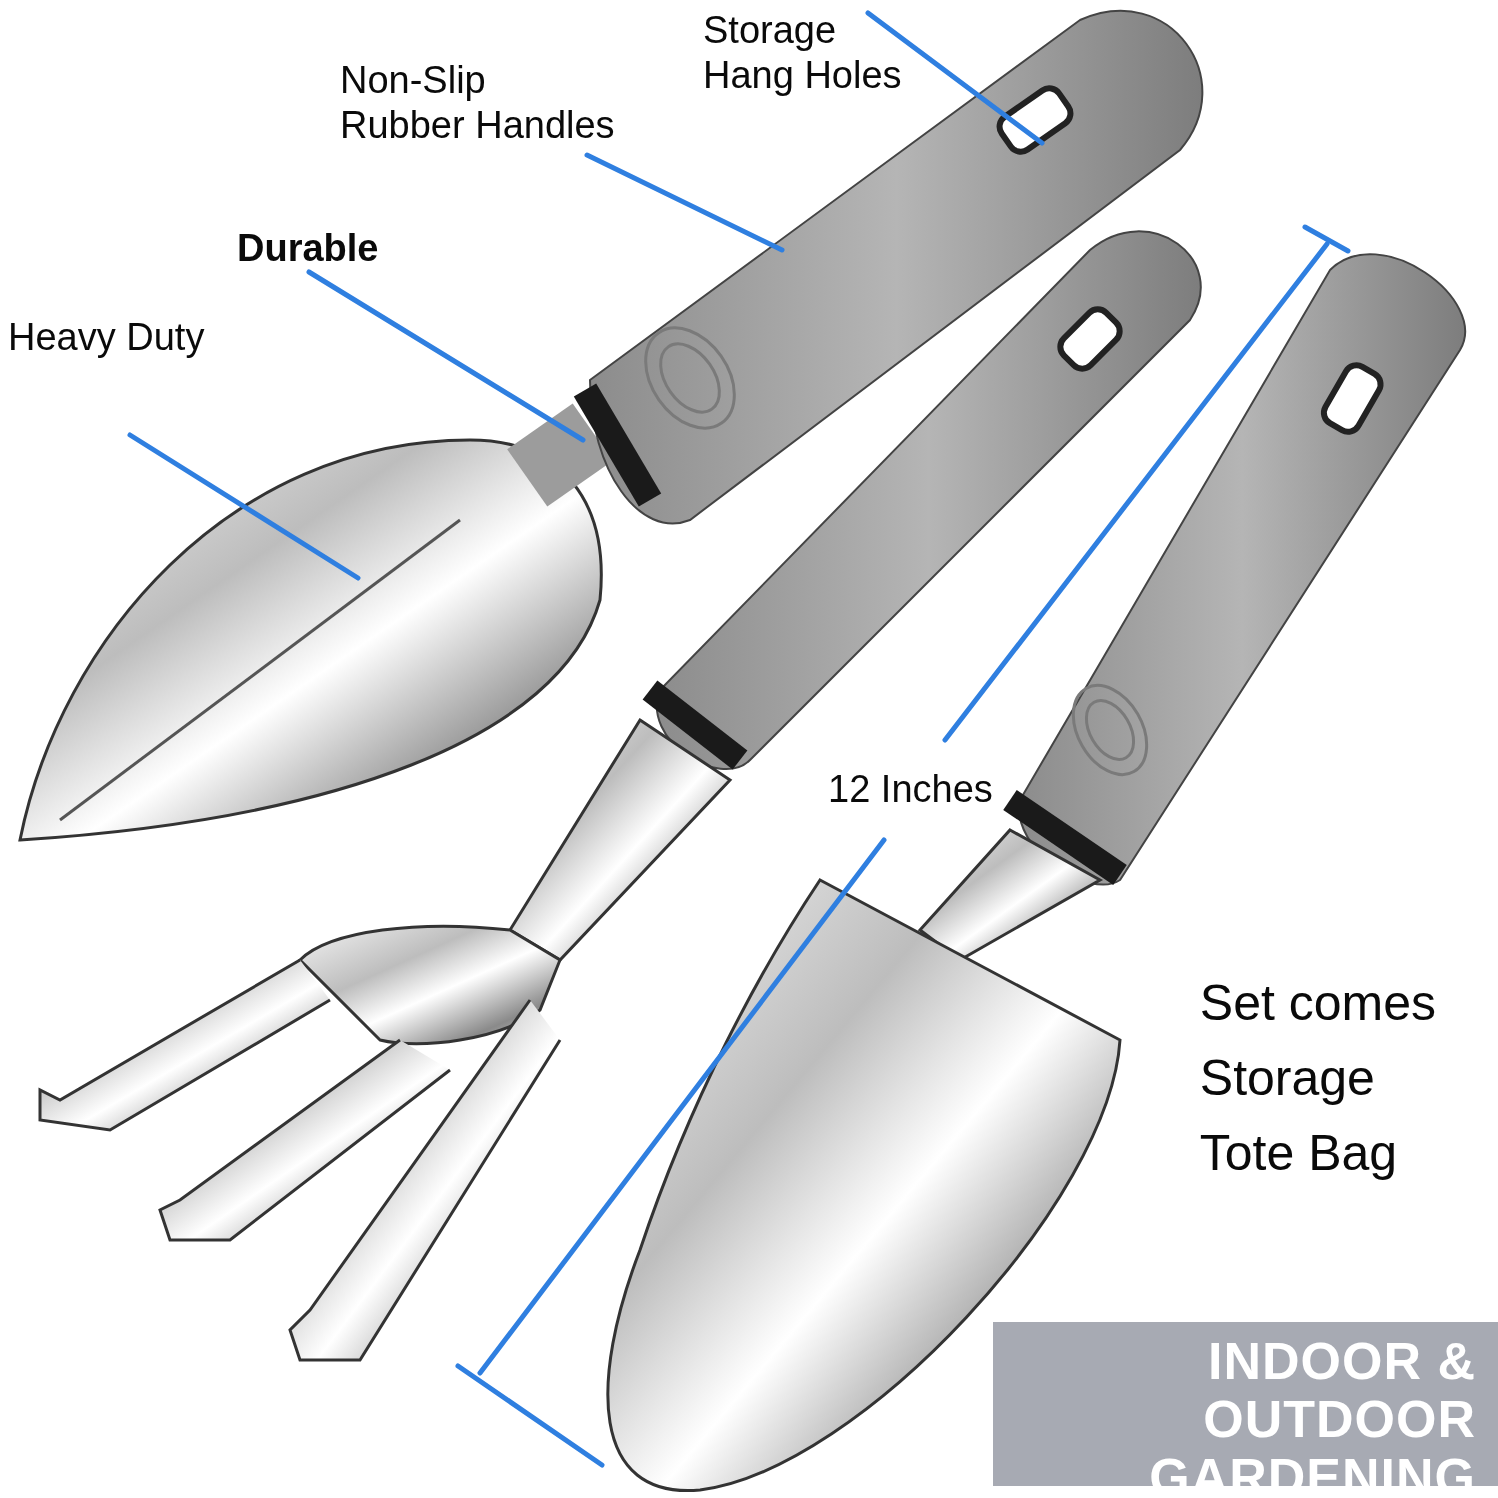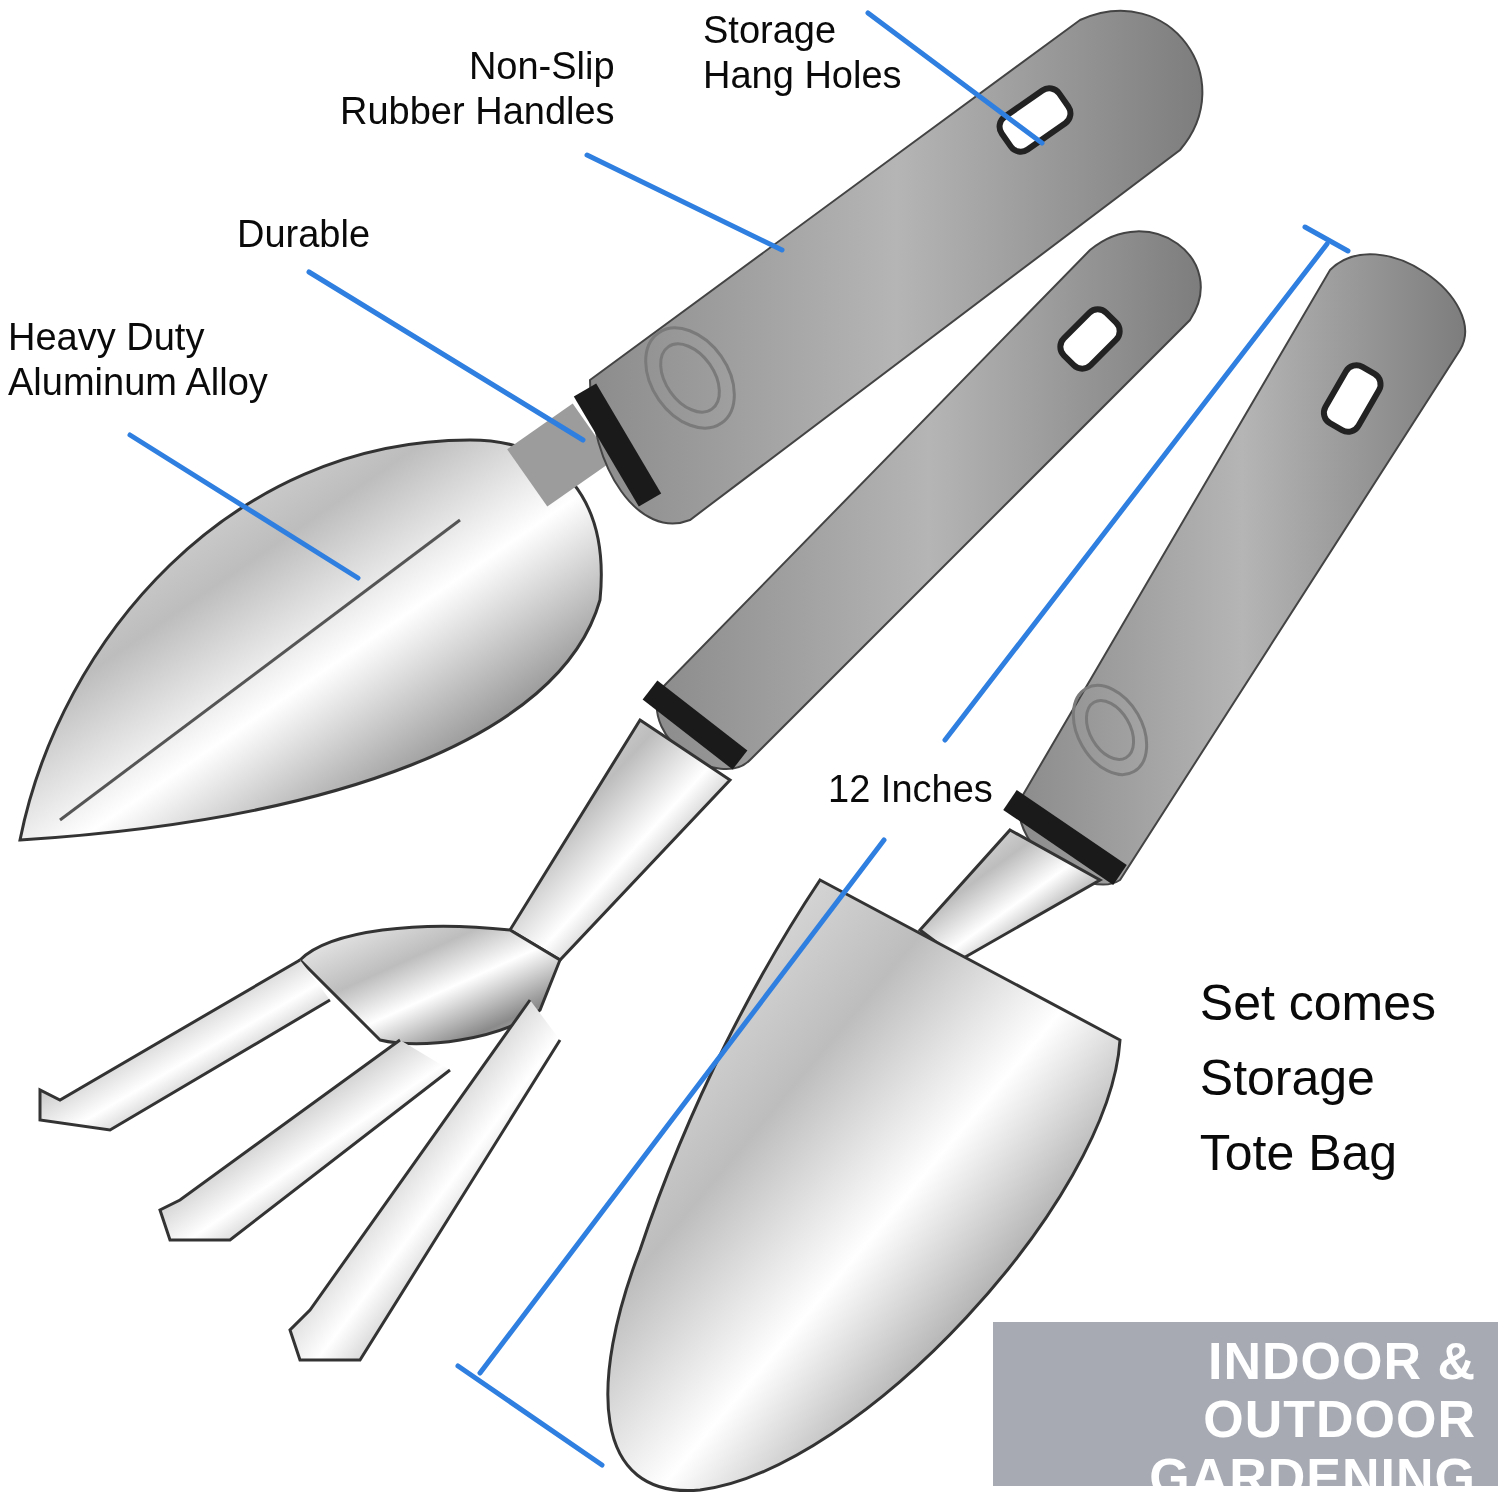--- a/index.html
+++ b/index.html
@@ -76,32 +76,31 @@
       <line x1="1305" y1="227" x2="1348" y2="251"></line>
       <line x1="458" y1="1366" x2="602" y2="1465"></line>
     </g>
   </svg>
 
   <div class="label lg" style="left:703px;top:8px;">
     <div>Storage</div>
     <div>Hang Holes</div>
   </div>
 
-  <div class="label lg" style="left:340px;top:44px;text-align:right;">
+  <div class="label lg" style="left:340px;top:58px;">
     <div>Non-Slip</div>
     <div>Rubber Handles</div>
   </div>
 
-  <div class="label lg" style="left:237px;top:212px;">
+  <div class="label lg" style="left:237px;top:226px;font-weight:bold;">
     <div>Durable</div>
   </div>
 
   <div class="label lg" style="left:8px;top:315px;">
     <div>Heavy Duty</div>
-    <div>Aluminum Alloy</div>
   </div>
 
   <div class="label lg" style="left:828px;top:767px;">
     <div>12 Inches</div>
   </div>
 
   <div class="label xl" style="right:62px;top:966px;">
     <div>Set comes</div>
     <div>Storage</div>
     <div>Tote Bag</div>

